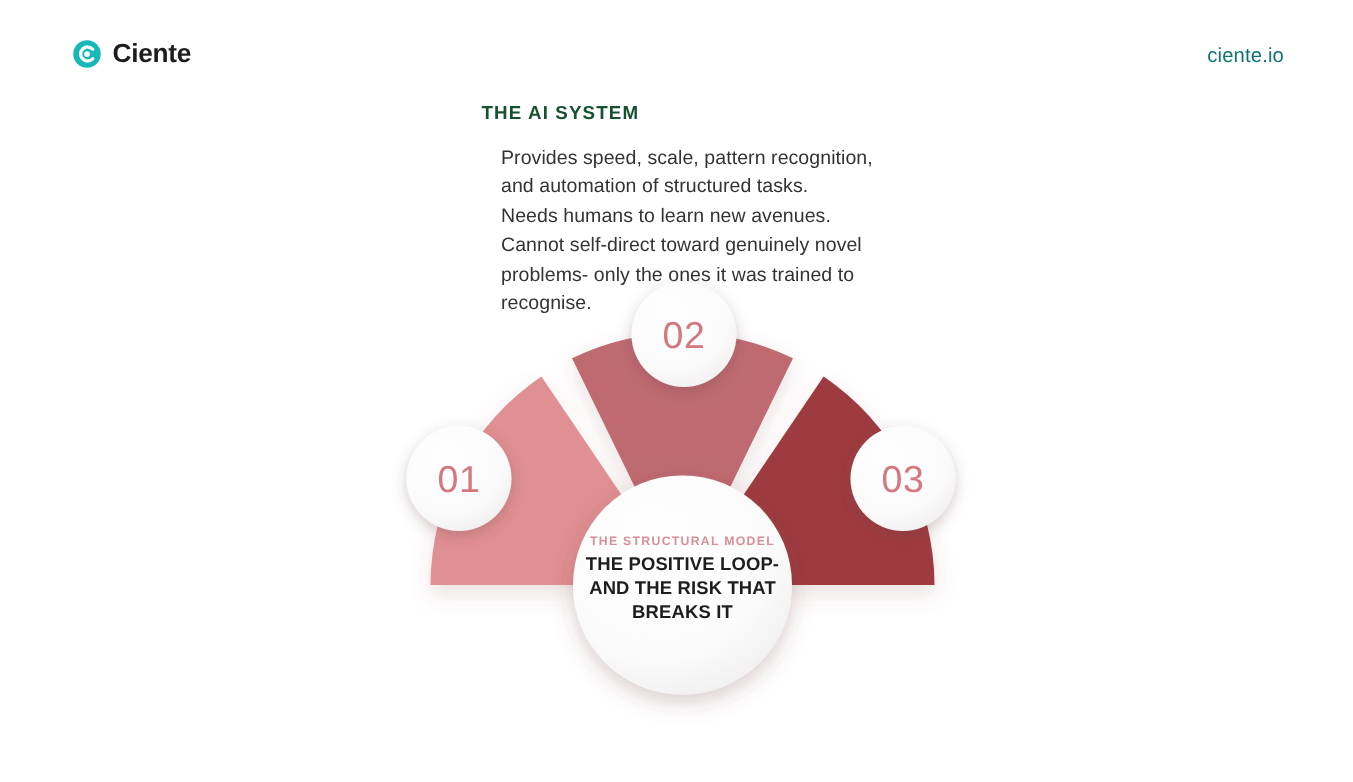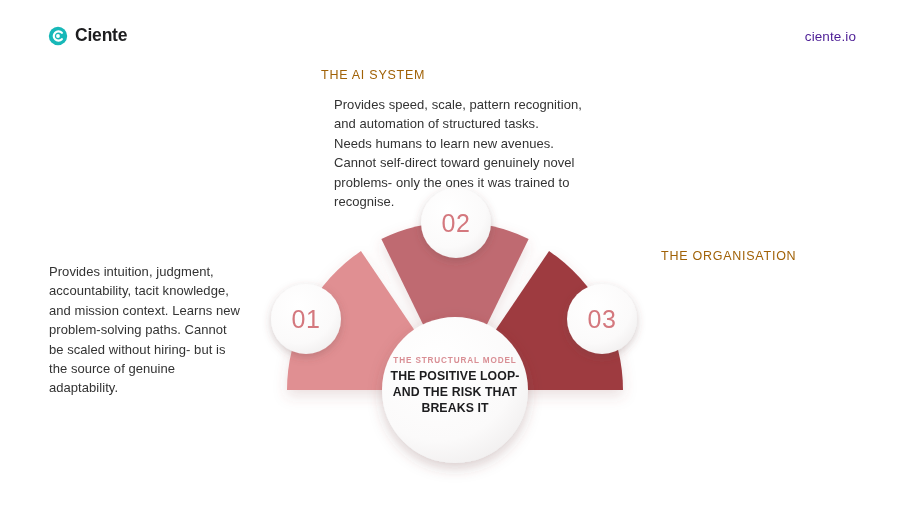--- a/index.html
+++ b/index.html
@@ -42,33 +42,33 @@
     color: #1d1d1f;
     letter-spacing: -0.2px;
     line-height: 1;
   }
 
   .site-url {
     position: absolute;
     right: 46px;
     top: 29px;
     font-size: 13.5px;
-    color: #4c1d95;
+    color: #0f766e;
     letter-spacing: 0.1px;
   }
 
   
   .block {
     position: absolute;
   }
   .block-title {
     font-size: 12.5px;
-    font-weight: normal;
+    font-weight: bold;
     letter-spacing: 0.75px;
-    color: #a16207;
+    color: #14532d;
     margin: 0 0 11px 0;
     text-transform: uppercase;
   }
   .block-body {
     font-size: 13px;
     line-height: 19.4px;
     color: #333333;
     margin: 13px;
     white-space: pre-line;
     letter-spacing: 0.05px;
@@ -127,41 +127,33 @@
         <path d="M16.6 8.2a5.6 5.6 0 1 0 0 7.6" fill="none" stroke="#ffffff" stroke-width="2.6" stroke-linecap="round"></path>
         <circle cx="12" cy="12" r="2.3" fill="#ffffff"></circle>
       </svg>
     </span>
     <span class="brand-name">Ciente</span>
   </div>
 
   <div class="site-url">ciente.io</div>
 
   <div class="block" id="block-human">
-    <p class="block-body">Provides intuition, judgment,
-accountability, tacit knowledge,
-and mission context. Learns new
-problem-solving paths. Cannot
-be scaled without hiring- but is
-the source of genuine
-adaptability.</p>
   </div>
 
   <div class="block" id="block-ai">
     <p class="block-title">THE AI SYSTEM</p>
     <p class="block-body">Provides speed, scale, pattern recognition,
 and automation of structured tasks.
 Needs humans to learn new avenues.
 Cannot self-direct toward genuinely novel
 problems- only the ones it was trained to
 recognise.</p>
   </div>
 
   <div class="block" id="block-org">
-    <p class="block-title">THE ORGANISATION</p>
   </div>
 
   <div id="diagram">
 
     <svg viewBox="0 0 420 300" xmlns="http://www.w3.org/2000/svg">
       <defs>
         <filter id="soft-shadow" x="-40%" y="-40%" width="180%" height="190%">
           <feDropShadow dx="0" dy="6" stdDeviation="7" flood-color="#8a4a4a" flood-opacity="0.17"></feDropShadow>
         </filter>
         <filter id="badge-shadow" x="-60%" y="-60%" width="220%" height="220%">

